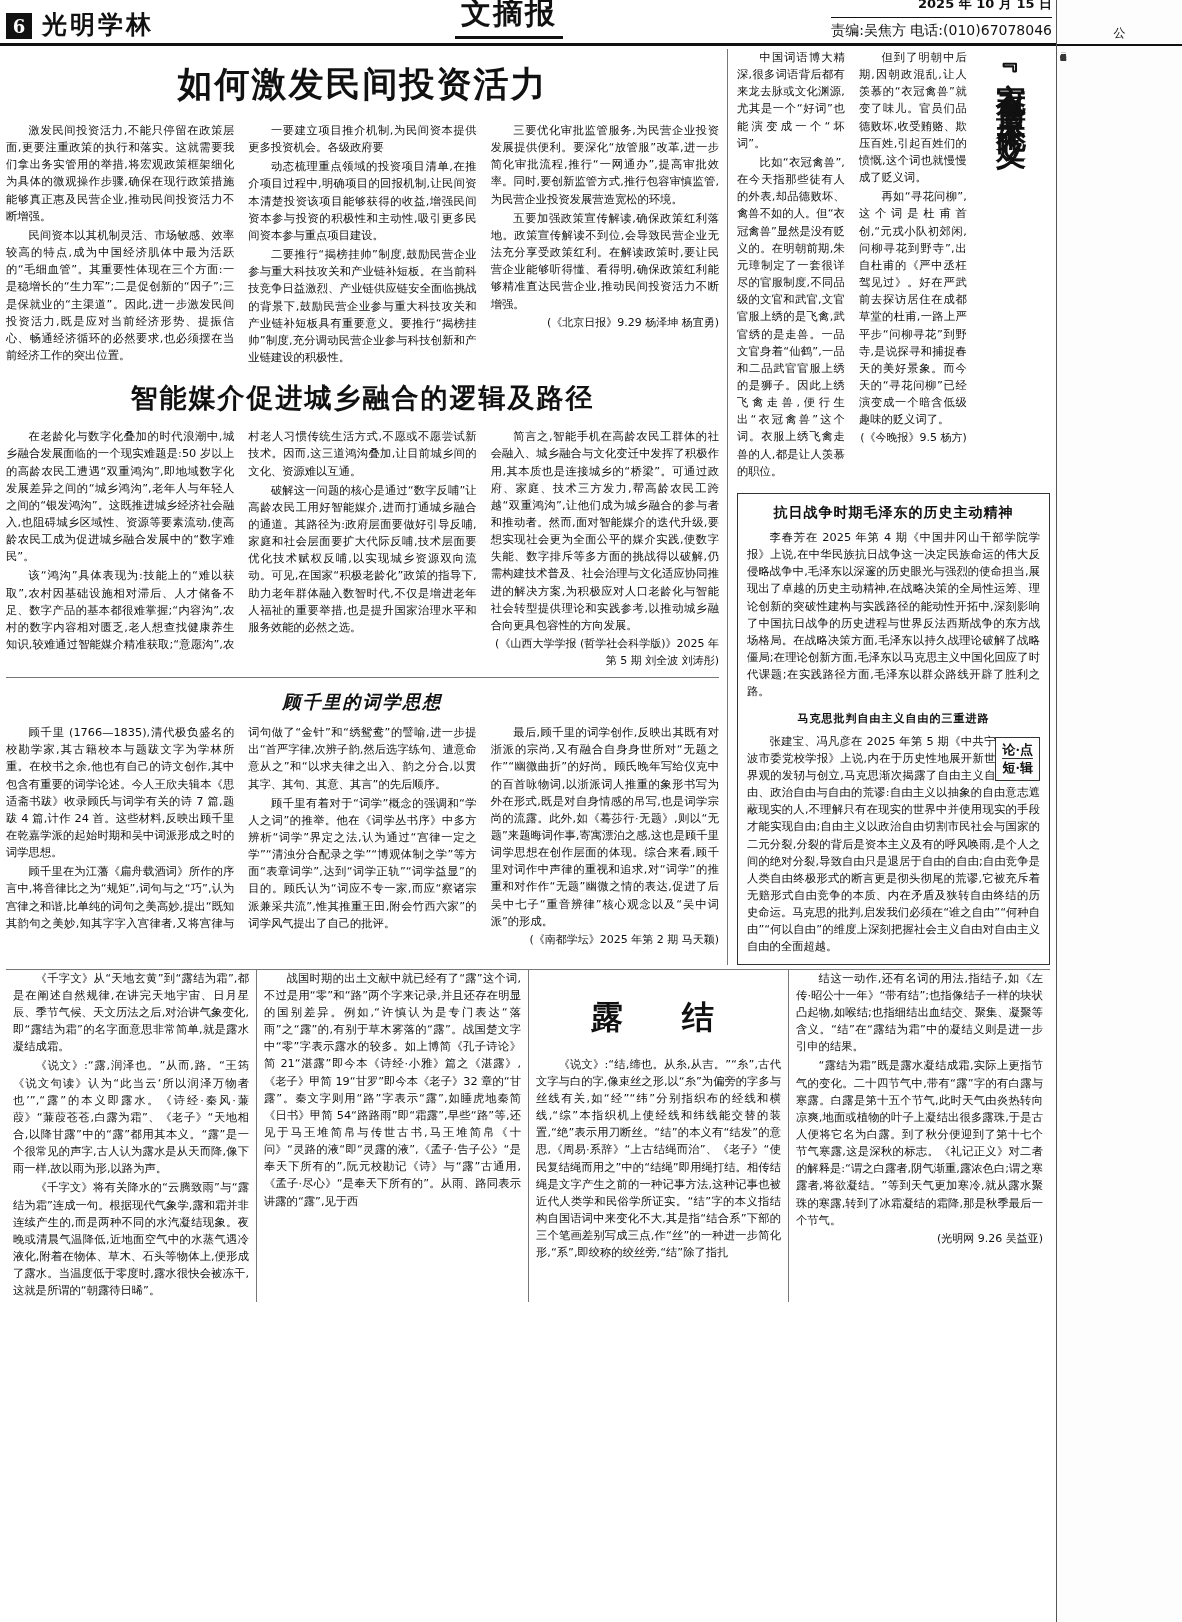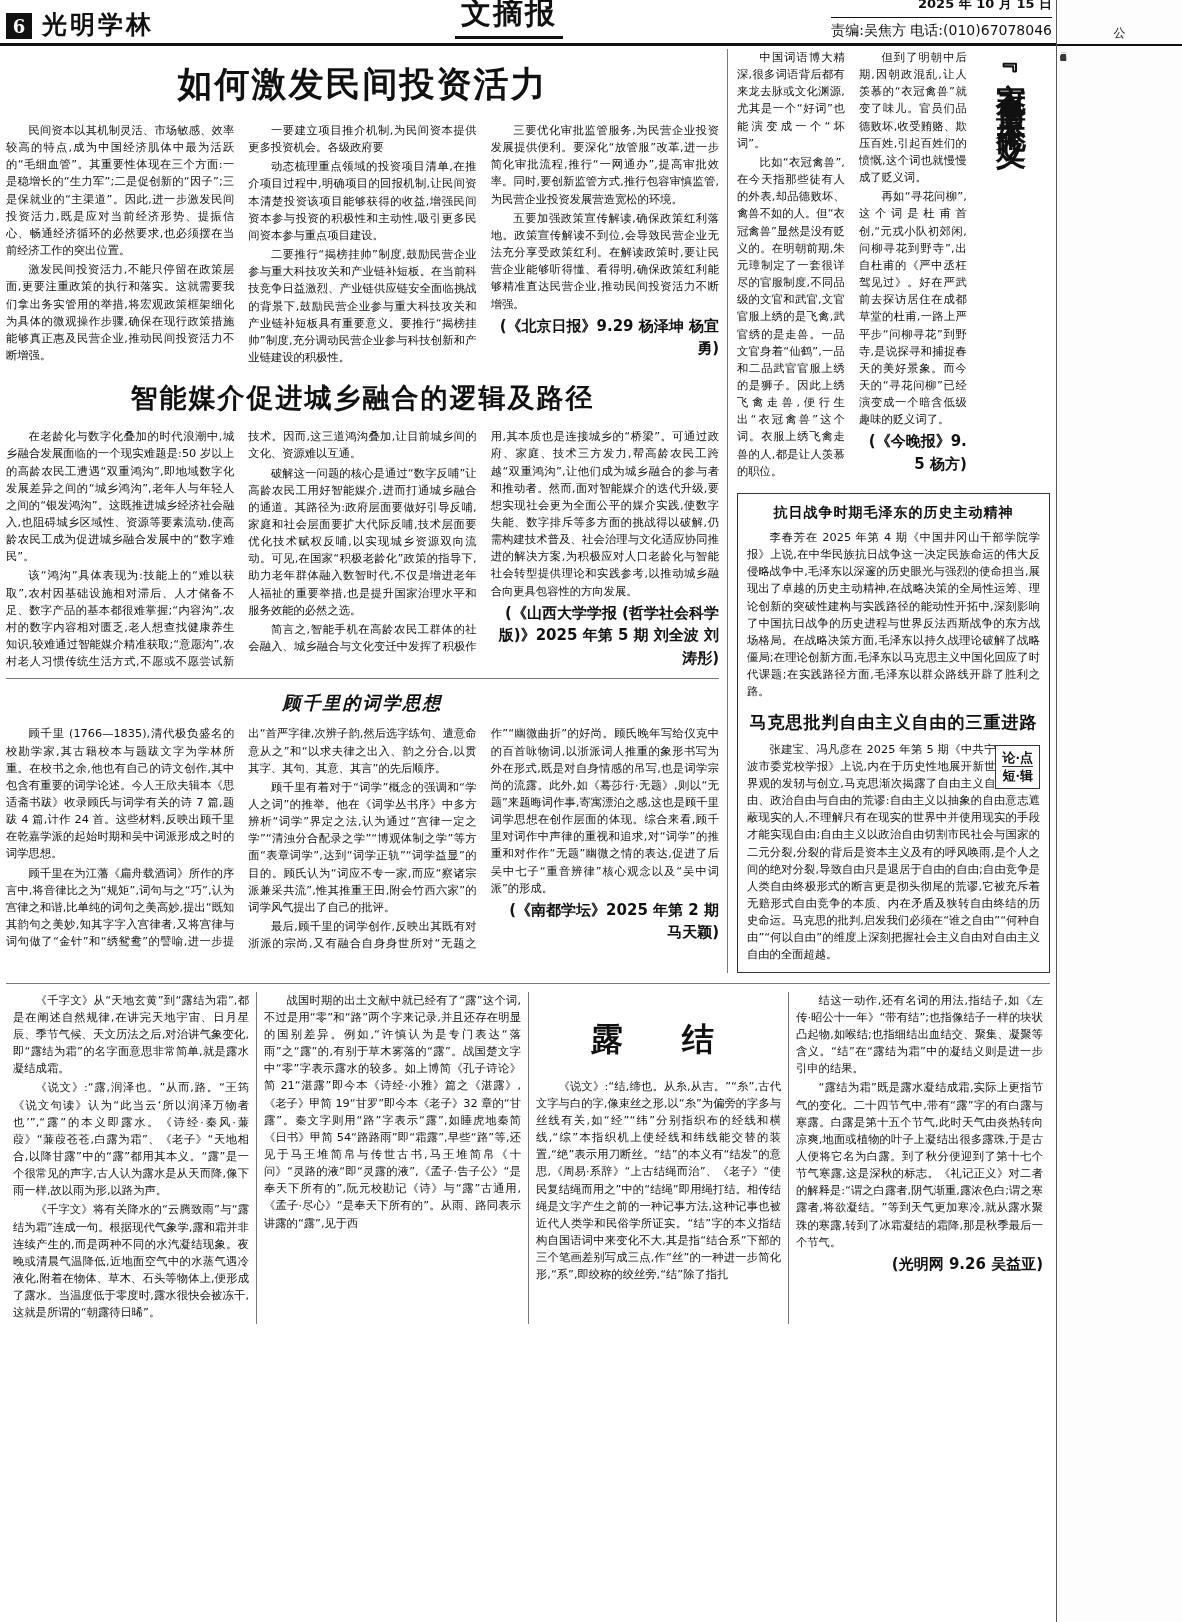--- a/index.html
+++ b/index.html
@@ -129,26 +129,25 @@
   p.body {
     font-size: 11.3px;
     line-height: 1.52;
     text-align: justify;
     margin: 0 0 2px 0;
     text-indent: 2em;
     font-family: "DejaVu Sans", "Liberation Sans", sans-serif;
     word-break: break-all;
   }
   p.src {
-    font-size: 15px;
+    font-size: 11px;
     line-height: 1.5;
     text-align: right;
     margin: 2px 0 4px 0;
     word-break: break-all;
-    font-weight: bold;
   }
   .rule { border-top: 1px solid #777; margin: 8px 0; }
 
   
   .vtitle {
     writing-mode: vertical-rl;
     text-orientation: upright;
     font-family: "DejaVu Serif", "Liberation Serif", serif;
     font-weight: bold;
     font-size: 30px;
@@ -169,43 +168,42 @@
     font-family: "DejaVu Serif", "Liberation Serif", serif;
     font-weight: bold;
     font-size: 14px;
     text-align: center;
     margin: 2px 0 7px;
     letter-spacing: 1px;
   }
   .box-title2 {
     font-family: "DejaVu Serif", "Liberation Serif", serif;
     font-weight: bold;
-    font-size: 17px;
+    font-size: 11px;
     text-align: center;
     margin: 10px 0 7px;
     letter-spacing: 1px;
   }
   .stamp {
     float: right;
     border: 1px solid #333;
     font-family: "DejaVu Serif", "Liberation Serif", serif;
     font-weight: bold;
     font-size: 13px;
     line-height: 1.35;
     padding: 3px 6px;
     text-align: center;
     margin: 4px 0 0 0;
     position: relative;
   }
   .stamp .l2 { border-top: 1px solid #333; }
 
   .bottom-zone {
-    margin-top: 10px;
+    margin-top: 4px;
     border-top: 1px solid #777;
-    padding-top: 8px;
     display: flex;
     width: 1044px;
   }
   .bz-col { padding: 0 7px; }
   .bz-a { width: 250px; }
   .bz-b { width: 272px; border-left: 1px solid #777;}
   .bz-c { width: 260px; border-left: 1px solid #777;}
   .bz-d { width: 262px; border-left: 1px solid #777;}
   .lu-jie {
     font-family: "DejaVu Serif", "Liberation Serif", serif;
@@ -237,22 +235,22 @@
   </div>
 
   <div class="content">
 
     <div class="top-zone">
 
       <div class="left-zone">
 
         <div class="headline h1">如何激发民间投资活力</div>
         <div class="cols3">
+          <p class="body">激发民间投资活力,不能只停留在政策层面,更要注重政策的执行和落实。这就需要我们拿出务实管用的举措,将宏观政策框架细化为具体的微观操作步骤,确保在现行政策措施能够真正惠及民营企业,推动民间投资活力不断增强。</p>
           <p class="body">民间资本以其机制灵活、市场敏感、效率较高的特点,成为中国经济肌体中最为活跃的“毛细血管”。其重要性体现在三个方面:一是稳增长的“生力军”;二是促创新的“因子”;三是保就业的“主渠道”。因此,进一步激发民间投资活力,既是应对当前经济形势、提振信心、畅通经济循环的必然要求,也必须摆在当前经济工作的突出位置。</p>
-          <p class="body">激发民间投资活力,不能只停留在政策层面,更要注重政策的执行和落实。这就需要我们拿出务实管用的举措,将宏观政策框架细化为具体的微观操作步骤,确保在现行政策措施能够真正惠及民营企业,推动民间投资活力不断增强。</p>
           <p class="body">一要建立项目推介机制,为民间资本提供更多投资机会。各级政府要</p>
           <p class="body">动态梳理重点领域的投资项目清单,在推介项目过程中,明确项目的回报机制,让民间资本清楚投资该项目能够获得的收益,增强民间资本参与投资的积极性和主动性,吸引更多民间资本参与重点项目建设。</p>
           <p class="body">二要推行“揭榜挂帅”制度,鼓励民营企业参与重大科技攻关和产业链补短板。在当前科技竞争日益激烈、产业链供应链安全面临挑战的背景下,鼓励民营企业参与重大科技攻关和产业链补短板具有重要意义。要推行“揭榜挂帅”制度,充分调动民营企业参与科技创新和产业链建设的积极性。</p>
           <p class="body">三要优化审批监管服务,为民营企业投资发展提供便利。要深化“放管服”改革,进一步简化审批流程,推行“一网通办”,提高审批效率。同时,要创新监管方式,推行包容审慎监管,为民营企业投资发展营造宽松的环境。</p>
           <p class="body">五要加强政策宣传解读,确保政策红利落地。政策宣传解读不到位,会导致民营企业无法充分享受政策红利。在解读政策时,要让民营企业能够听得懂、看得明,确保政策红利能够精准直达民营企业,推动民间投资活力不断增强。</p>
           <p class="src">(《北京日报》9.29  杨泽坤  杨宜勇)</p>
         </div>
 
         <div class="headline h2">智能媒介促进城乡融合的逻辑及路径</div>
         <div class="cols3">

